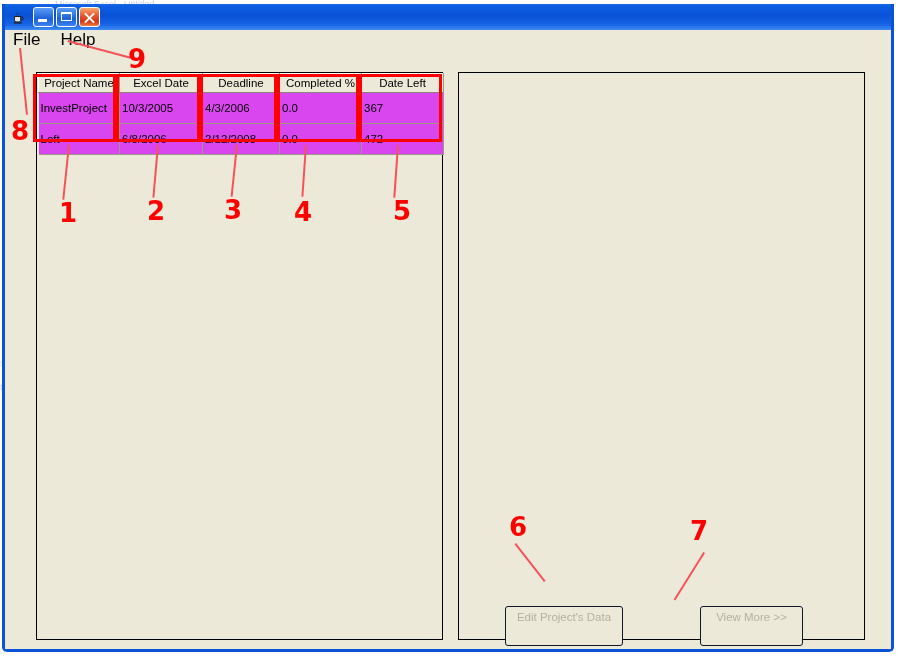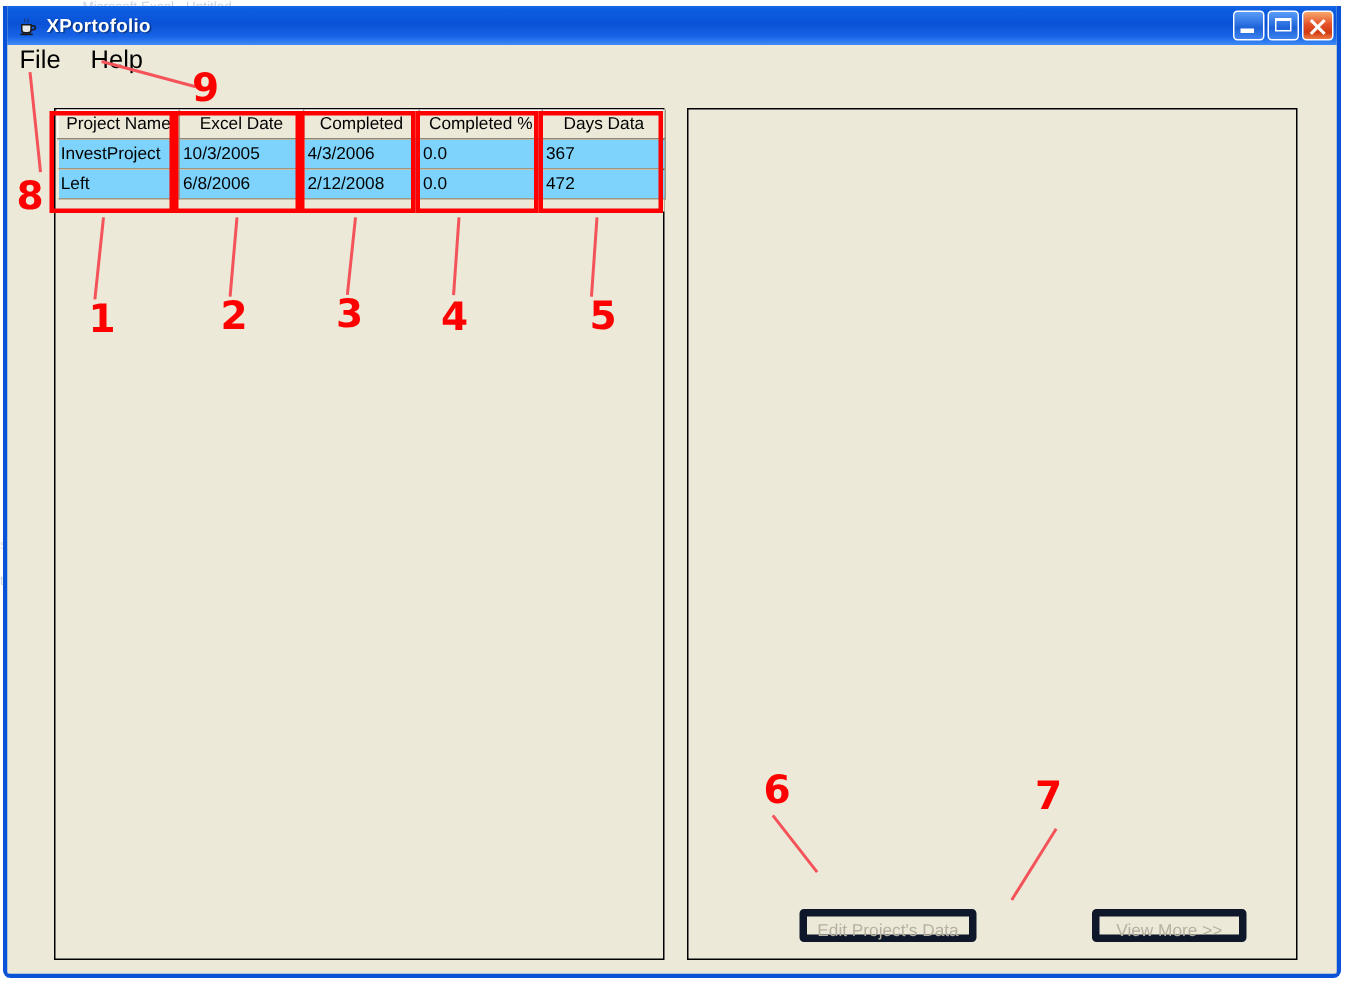--- a/index.html
+++ b/index.html
@@ -153,54 +153,53 @@
     height: 19px;
     font-weight: normal;
     font-size: 11.5px;
     color: #000;
     text-align: center;
     padding: 0 2px;
     box-sizing: border-box;
     margin-top: 16px;
   }
   #project-table td {
-    background: #7dd3fc;
+    background: #d946ef;
     border-bottom: 1px solid #9b9886;
     border-right: 1px solid #9b9886;
-    height: 20px;
+    height: 31px;
     padding: 0 1px 0 2px;
     font-size: 11.5px;
     color: #000;
     white-space: nowrap;
     overflow: hidden;
     box-sizing: border-box;
   }
   #table-filler {
     position: absolute;
     left: 1px;
     top: 55px;
     width: 405px;
     height: 13px;
     background: #ece9d8;
   }
 
   
   .btn {
     position: absolute;
-    height: 22px;
-    box-sizing: border-box;
-    border: 5px solid #0f172a;
+    height: 40px;
+    box-sizing: border-box;
+    border: 1px solid #0f172a;
     border-radius: 3px;
     background: #ece9d8;
     color: #b5b1a0;
     font-size: 11.5px;
     text-align: center;
     line-height: 20px;
     white-space: nowrap;
-    margin-left: 28px;
   }
   #edit-button { left: 46px;  top: 533px; width: 118px; }
   #view-button { left: 241px; top: 533px; width: 103px; }
 
   
   #annotations {
     position: absolute;
     left: 0; top: 0;
     width: 898px; height: 670px;
     pointer-events: none;
@@ -240,21 +239,20 @@
   <div id="titlebar">
     <div id="title-icon">
       <svg width="16" height="16" viewBox="0 0 16 16">
         <path d="M4.5 7.5h6.2v3.3c0 1.2-1 2.1-2.2 2.1H6.7c-1.2 0-2.2-.9-2.2-2.1V7.5z" fill="#e8e8e8" stroke="#1a1a1a" stroke-width="1"></path>
         <path d="M10.8 8.2h1.4c.8 0 1.4.6 1.4 1.3s-.6 1.3-1.4 1.3h-1.4" fill="none" stroke="#1a1a1a" stroke-width="1"></path>
         <path d="M6.6 6.2c-.9-1.1.6-1.6-.2-2.7" fill="none" stroke="#1a3f8f" stroke-width="1.1"></path>
         <path d="M8.8 6.2c-.9-1.1.6-1.6-.2-2.7" fill="none" stroke="#1a3f8f" stroke-width="1.1"></path>
         <rect x="3.6" y="13.3" width="8.2" height="1.2" fill="#1a1a1a"></rect>
       </svg>
     </div>
-    <div id="title-text">XPortofolio</div>
     <div class="wbtn min">
       <span class="g-min"></span>
     </div>
     <div class="wbtn max">
       <span class="g-max"></span>
     </div>
     <div class="wbtn close">
       <span class="g-x1"></span>
         <span class="g-x2"></span>
     </div>
@@ -274,23 +272,23 @@
           <col style="width:81px">
             <col style="width:83px">
             <col style="width:77px">
           <col style="width:82px">
             <col style="width:82px">
         </colgroup>
         <thead>
           <tr>
             <th>Project Name</th>
             <th>Excel Date</th>
-            <th>Completed</th>
+            <th>Deadline</th>
             <th>Completed %</th>
-            <th>Days Data</th>
+            <th>Date Left</th>
           </tr>
         </thead>
         <tbody>
           <tr>
             <td>InvestProject</td>
             <td>10/3/2005</td>
             <td>4/3/2006</td>
             <td>0.0</td>
             <td>367</td>
           </tr>

